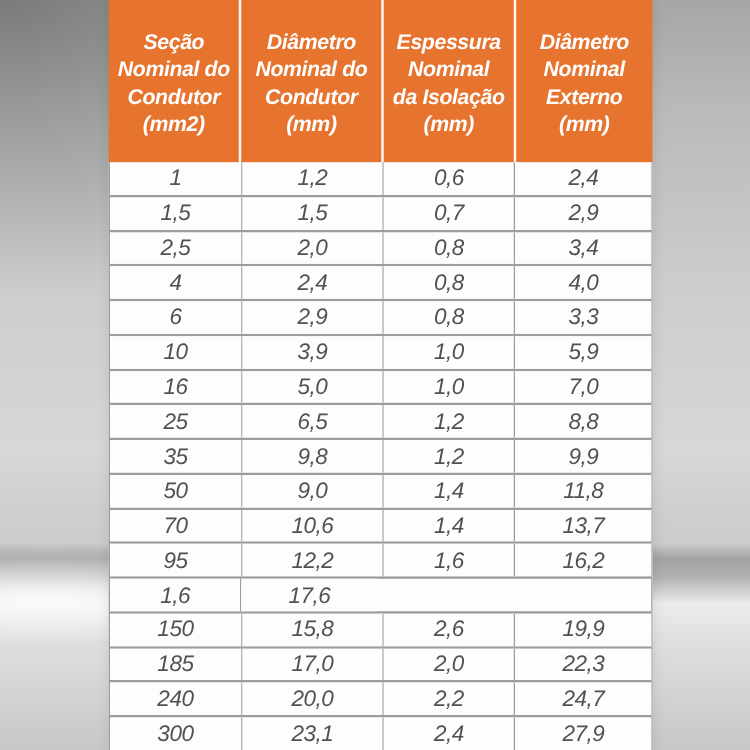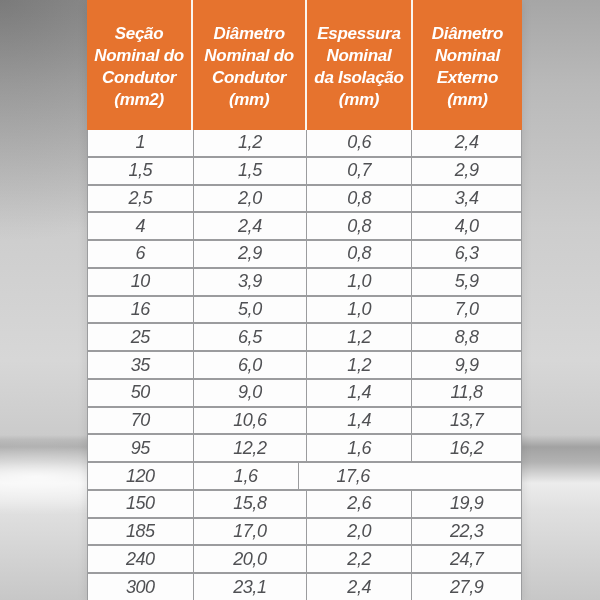--- a/index.html
+++ b/index.html
@@ -154,21 +154,21 @@
       <div class="trow">
         <div class="cell c0">4</div>
         <div class="cell c1">2,4</div>
         <div class="cell c2">0,8</div>
         <div class="cell c3">4,0</div>
       </div>
       <div class="trow">
         <div class="cell c0">6</div>
         <div class="cell c1">2,9</div>
         <div class="cell c2">0,8</div>
-        <div class="cell c3">6,3</div>
+        <div class="cell c3">3,3</div>
       </div>
       <div class="trow">
         <div class="cell c0">10</div>
         <div class="cell c1">3,9</div>
         <div class="cell c2">1,0</div>
         <div class="cell c3">5,9</div>
       </div>
       <div class="trow">
         <div class="cell c0">16</div>
         <div class="cell c1">5,0</div>
@@ -176,21 +176,21 @@
         <div class="cell c3">7,0</div>
       </div>
       <div class="trow">
         <div class="cell c0">25</div>
         <div class="cell c1">6,5</div>
         <div class="cell c2">1,2</div>
         <div class="cell c3">8,8</div>
       </div>
       <div class="trow">
         <div class="cell c0">35</div>
-        <div class="cell c1">6,0</div>
+        <div class="cell c1">9,8</div>
         <div class="cell c2">1,2</div>
         <div class="cell c3">9,9</div>
       </div>
       <div class="trow">
         <div class="cell c0">50</div>
         <div class="cell c1">9,0</div>
         <div class="cell c2">1,4</div>
         <div class="cell c3">11,8</div>
       </div>
       <div class="trow">
@@ -199,21 +199,20 @@
         <div class="cell c2">1,4</div>
         <div class="cell c3">13,7</div>
       </div>
       <div class="trow">
         <div class="cell c0">95</div>
         <div class="cell c1">12,2</div>
         <div class="cell c2">1,6</div>
         <div class="cell c3">16,2</div>
       </div>
       <div class="trow">
-        <div class="cell c0">120</div>
         <div class="cell c2">1,6</div>
         <div class="cell c3">17,6</div>
       </div>
       <div class="trow">
         <div class="cell c0">150</div>
         <div class="cell c1">15,8</div>
         <div class="cell c2">2,6</div>
         <div class="cell c3">19,9</div>
       </div>
       <div class="trow">

